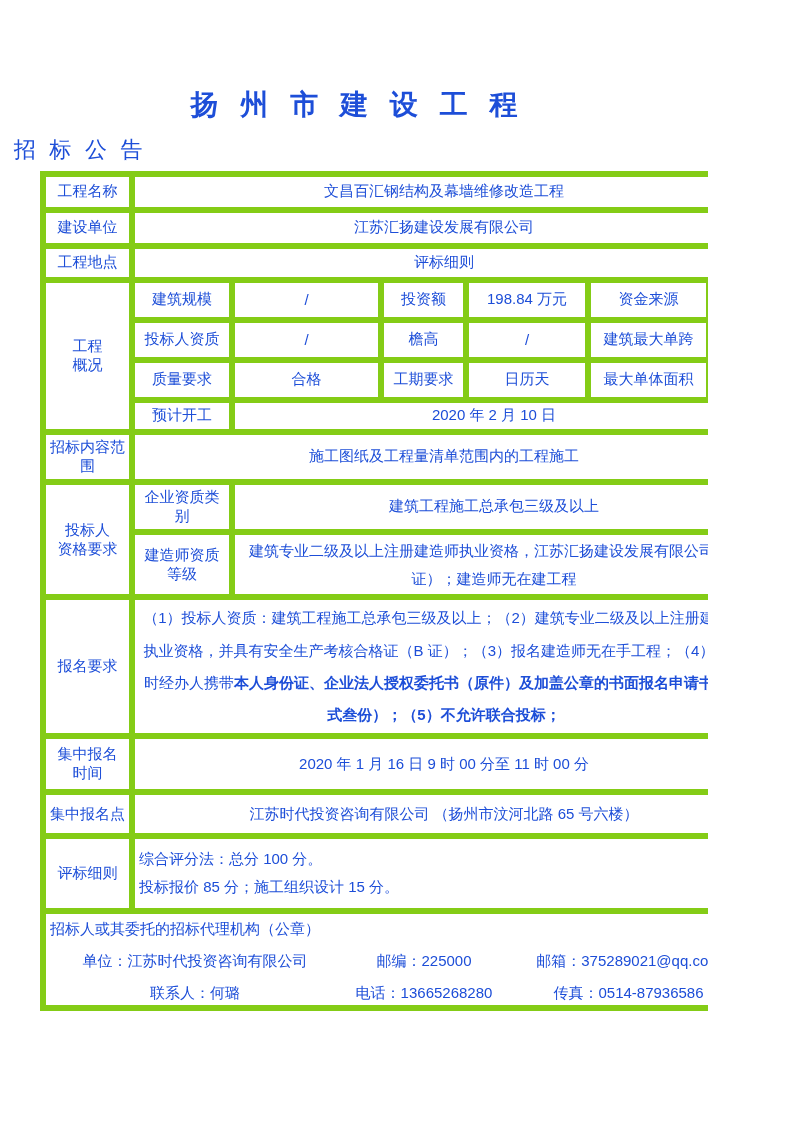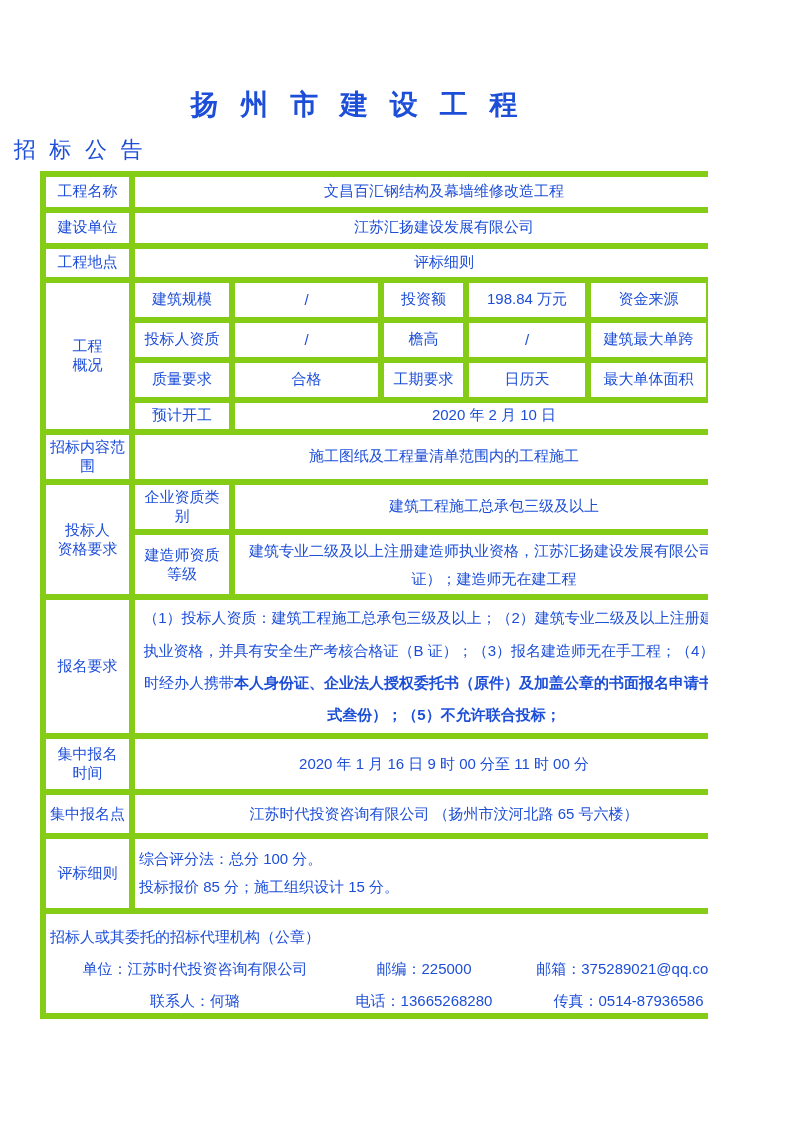--- a/index.html
+++ b/index.html
@@ -65,21 +65,21 @@
     text-align: justify;
     padding: 4px 10px;
   }
   .bold { font-weight: bold; }
   .eval-line { margin: 9px 0; text-align: left; }
   .agency-cell {
     text-align: left;
     vertical-align: top;
     padding: 12px 10px 8px 10px;
   }
-  .agency-line { display: flex; margin: 12px 0 13px 0; }
+  .agency-line { display: flex; margin: 4px 0 13px 0; }
   .agency-col1 { width: 290px; }
   .agency-col2 { width: 168px; }
   .agency-col3 { flex: 1; }
   .footer-row {
     width: 713px;
     margin-left: 40px;
     display: flex;
     align-items: center;
     height: 34px;
     font-size: 15px;

